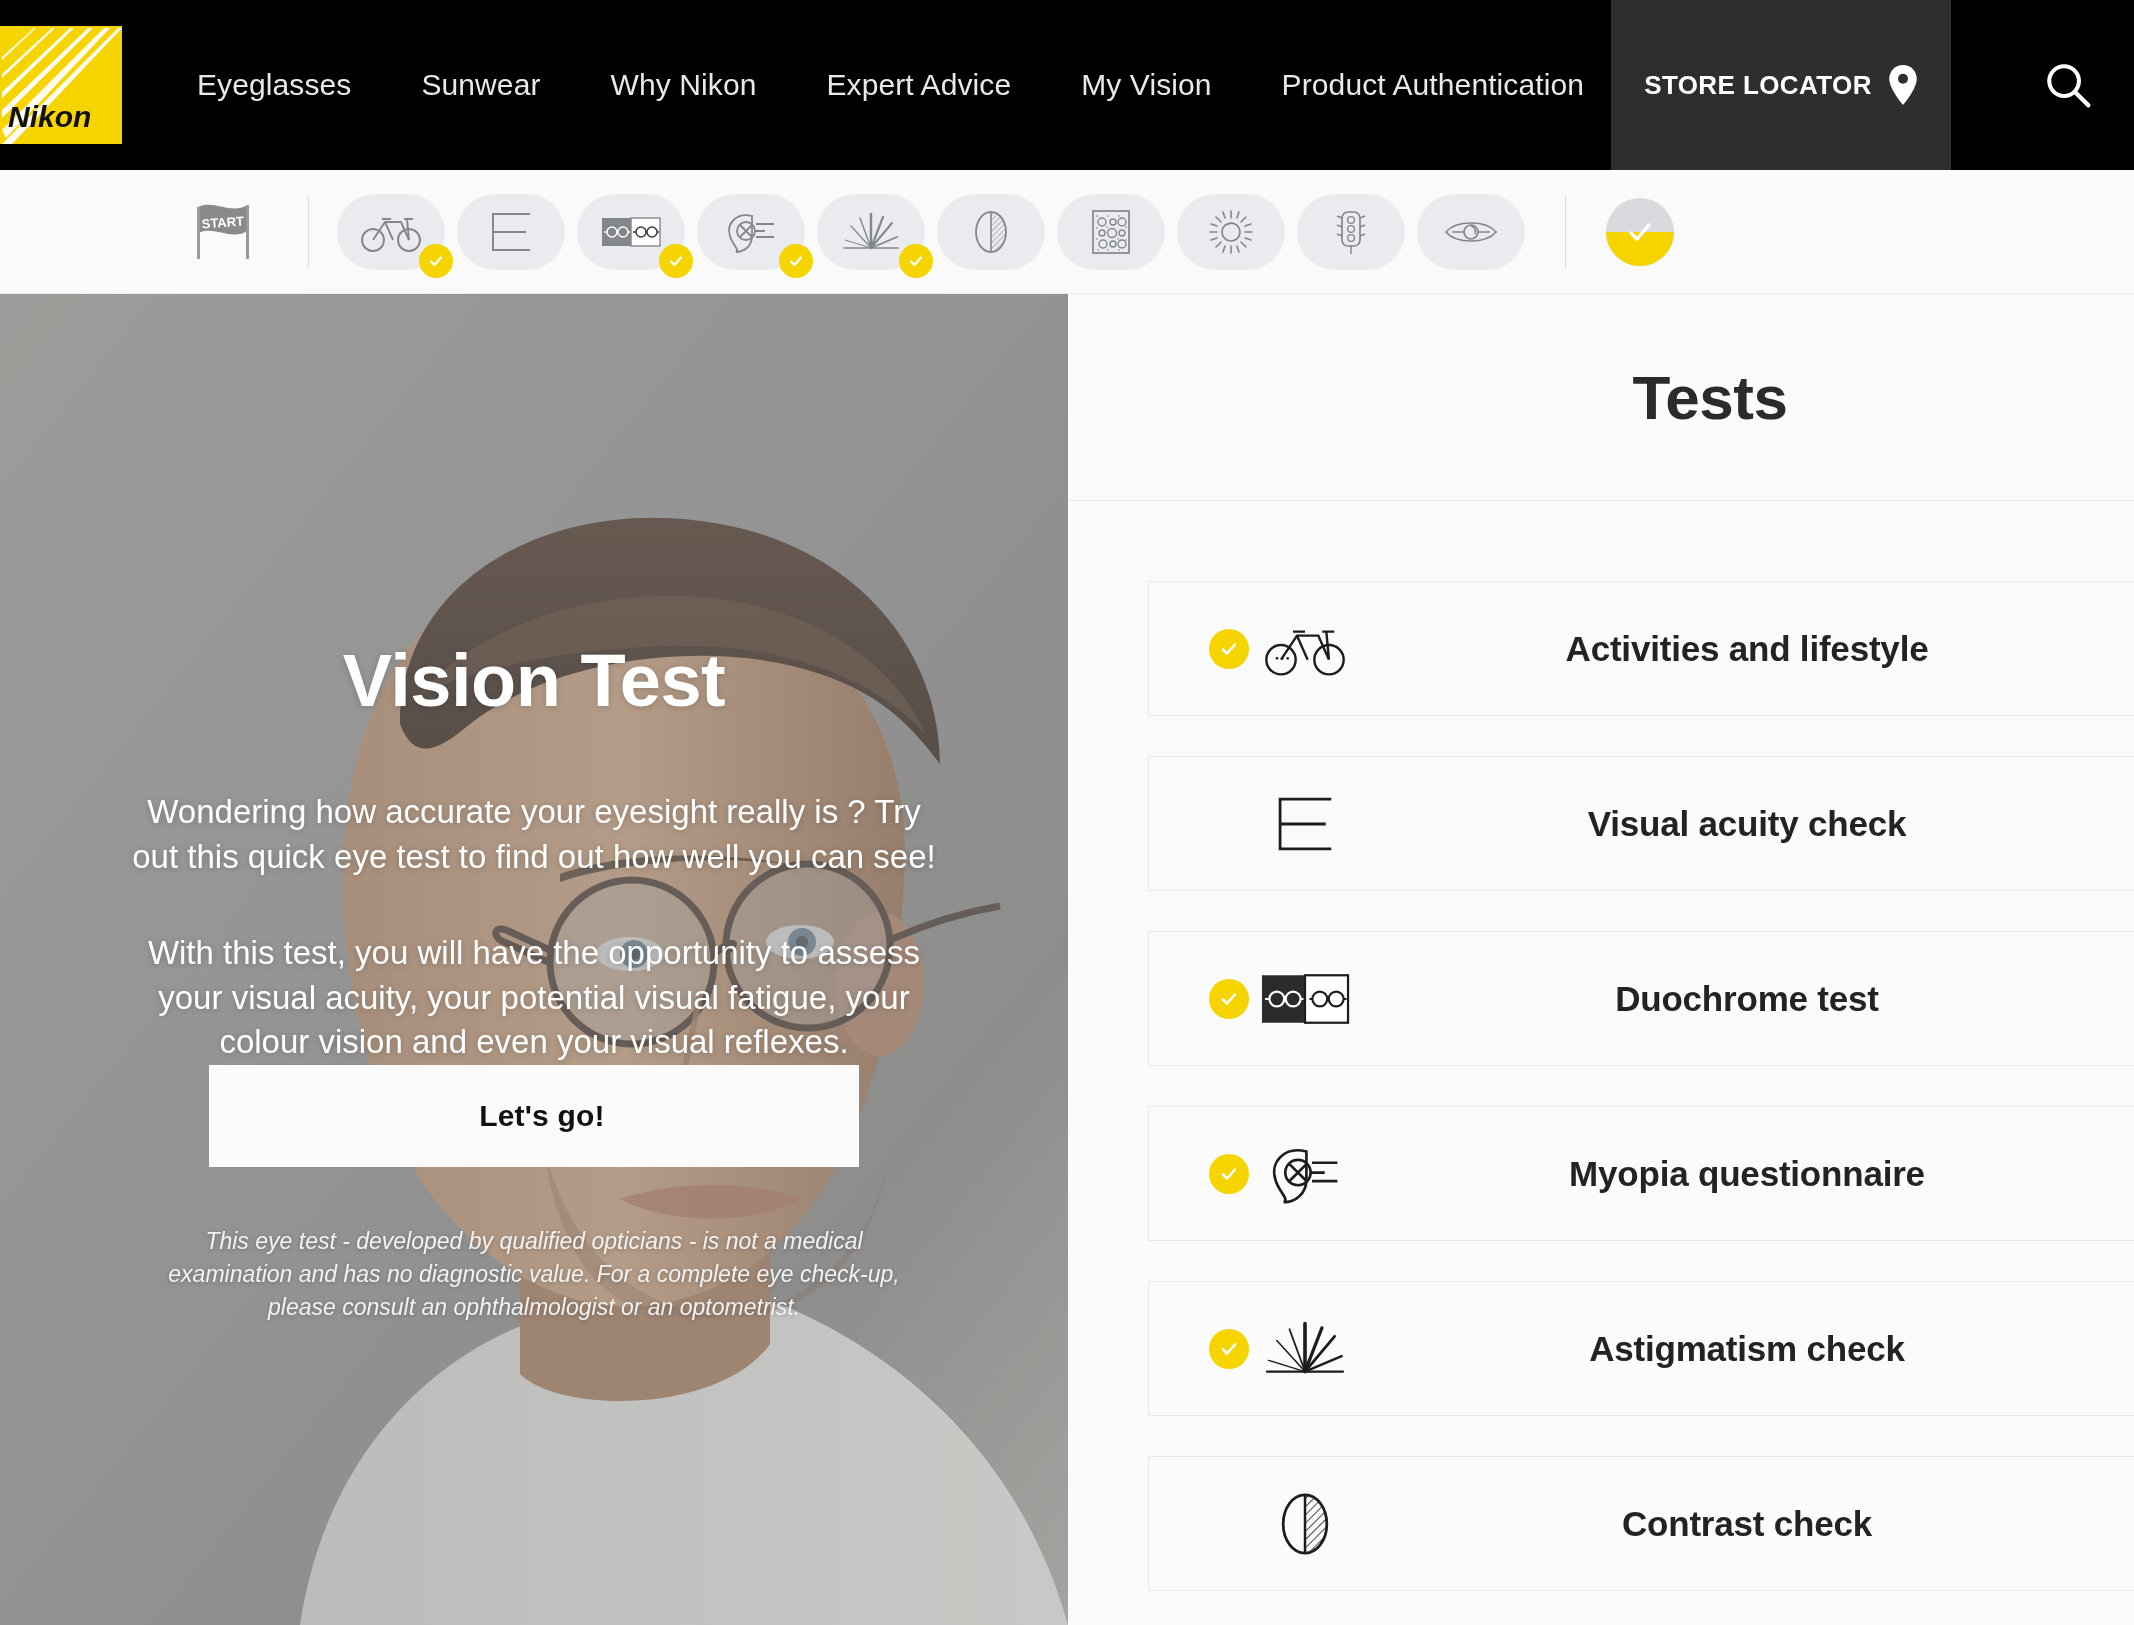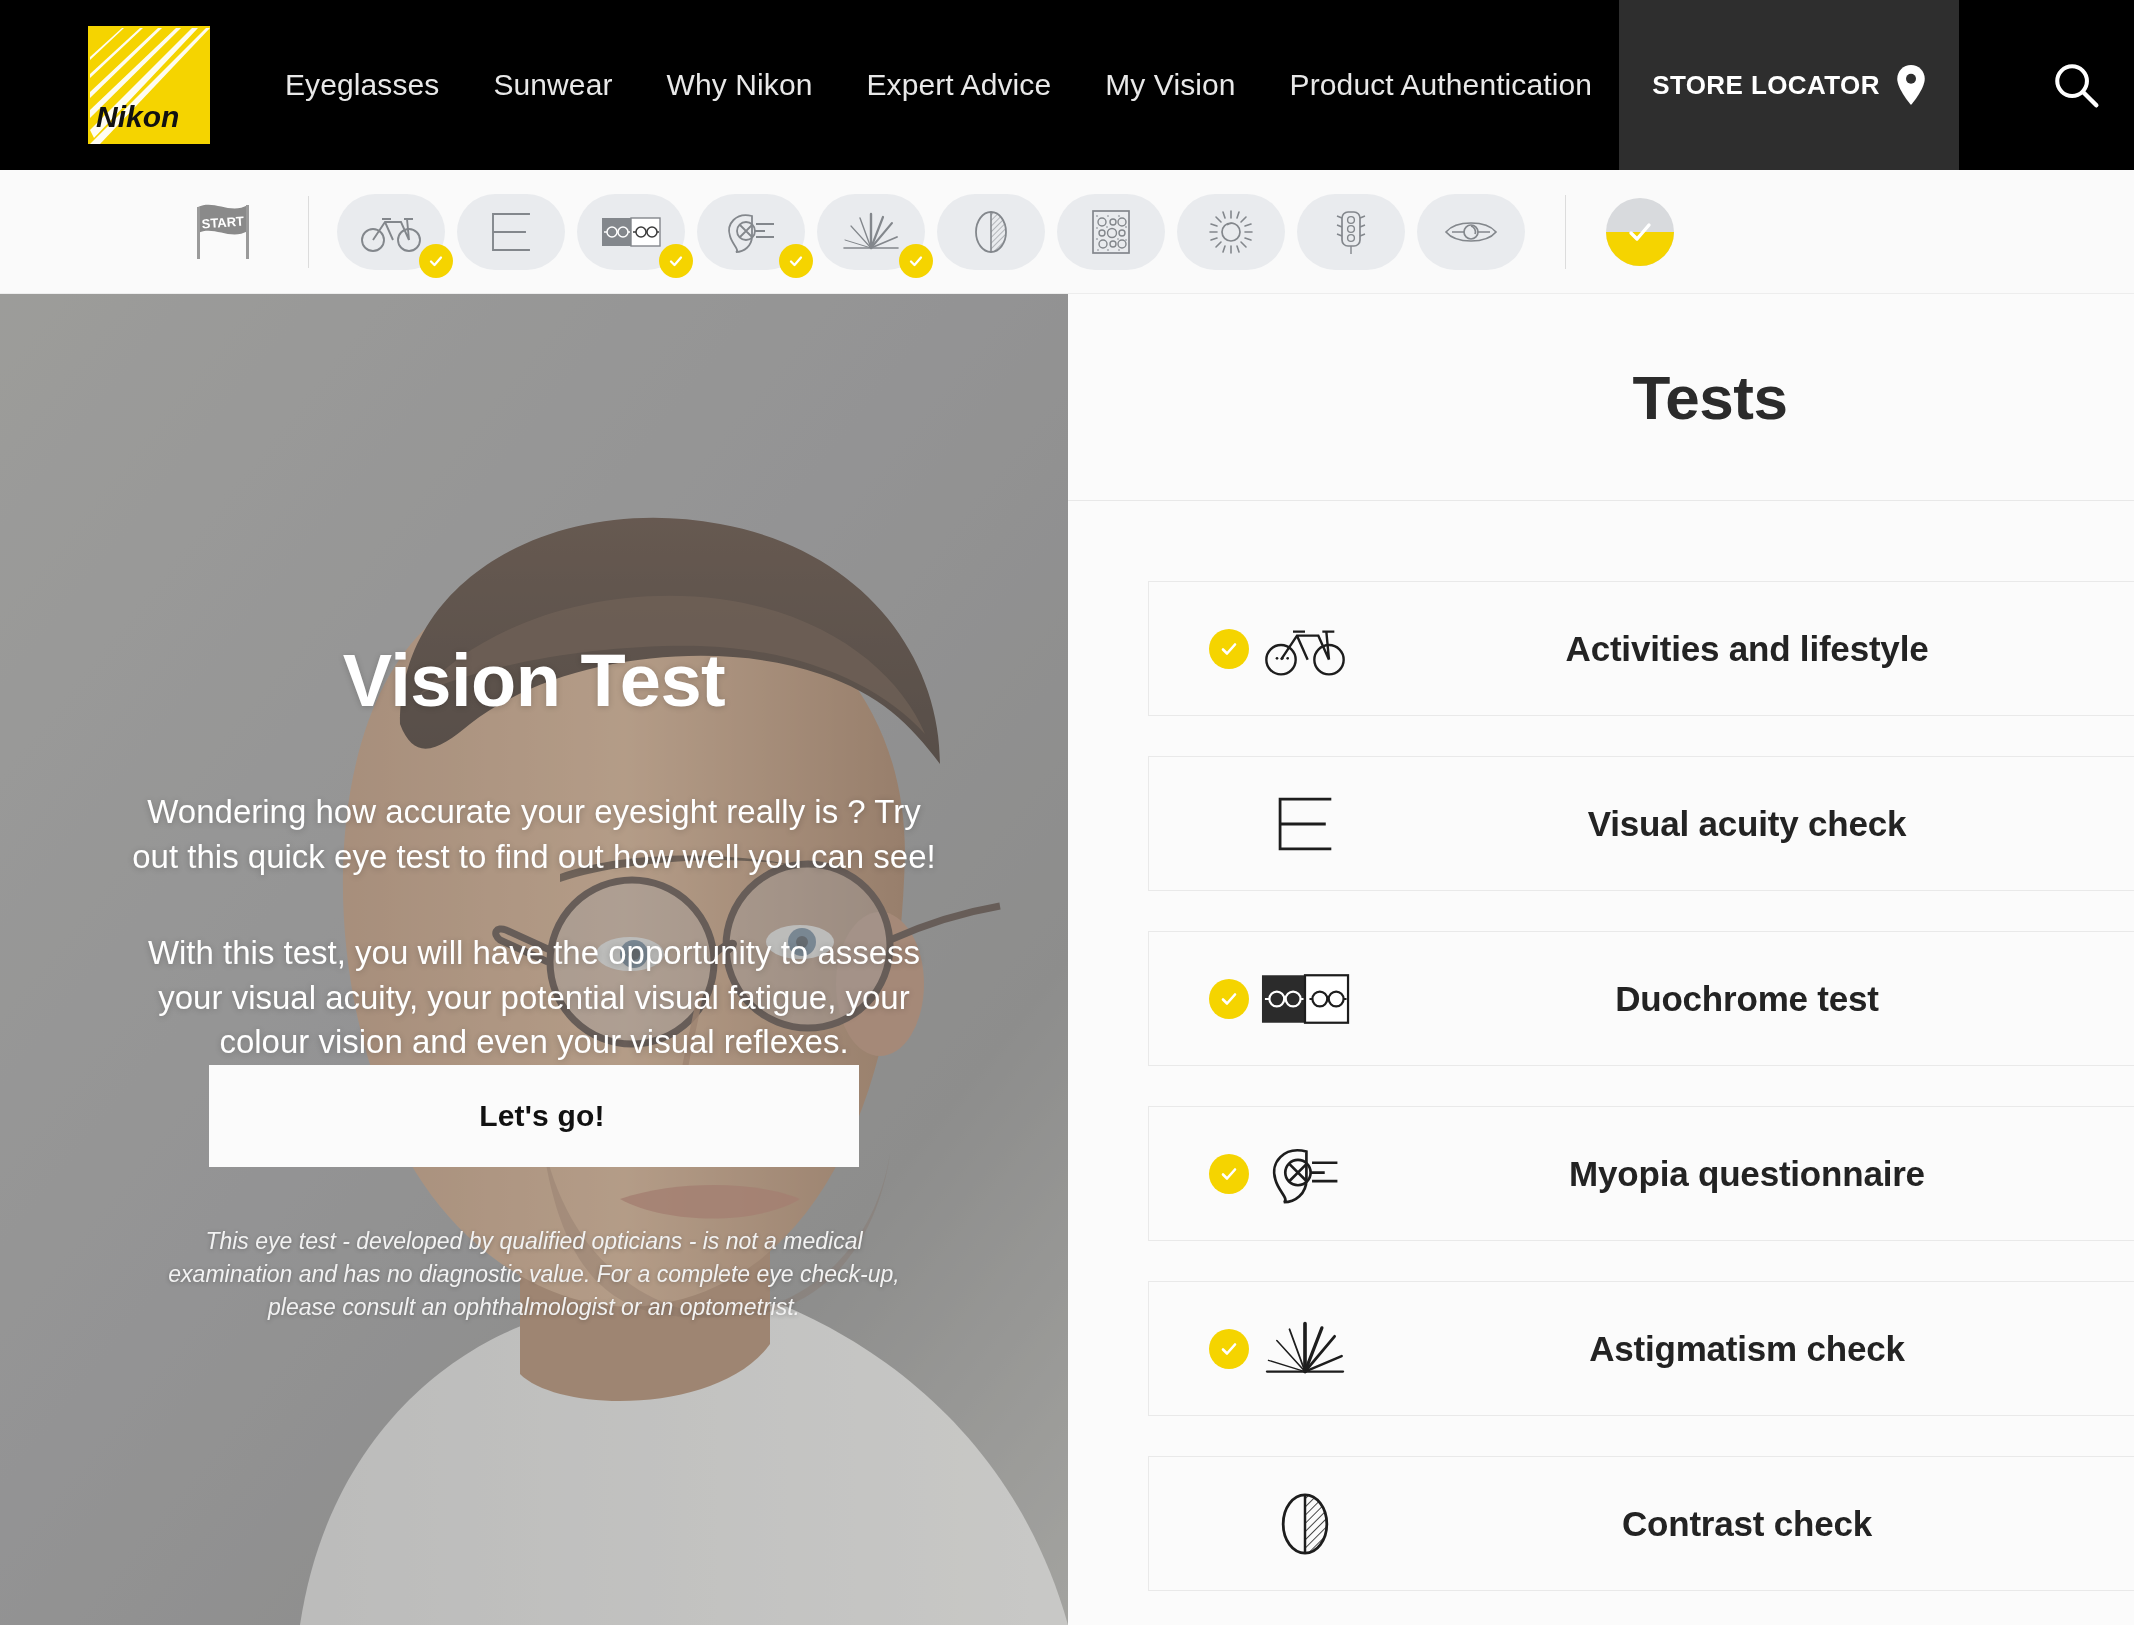--- a/index.html
+++ b/index.html
@@ -12,33 +12,33 @@
 
   
   .topnav {
     position: absolute; top: 0; left: 0;
     width: 2134px; height: 170px;
     background: #000000;
     display: flex; align-items: stretch;
   }
   .logo {
     width: 122px; height: 118px;
-    margin-left: 88px; align-self: center;
+    align-self: center;
     background: #f5d400;
     position: relative; overflow: hidden;
     flex: 0 0 auto;
   }
   .logo .rays { position: absolute; inset: 0; }
   .logo .wordmark {
     position: absolute; left: 4px; bottom: 8px;
     width: 114px; height: 40px;
   }
   .nav-links {
     display: flex; align-items: center;
-    margin-left: 48px; gap: 0px;
+    margin-left: 48px; gap: 16px;
     flex: 1 1 auto;
   }
   .nav-link {
     color: #e8e8e8; font-size: 30px; letter-spacing: .1px;
     padding: 0 27px; white-space: nowrap;
     font-family: "Liberation Sans Narrow", "Liberation Sans", sans-serif;
     text-decoration: none; cursor: pointer;
   }
   .store-locator {
     background: #2e2e2e; width: 340px;

